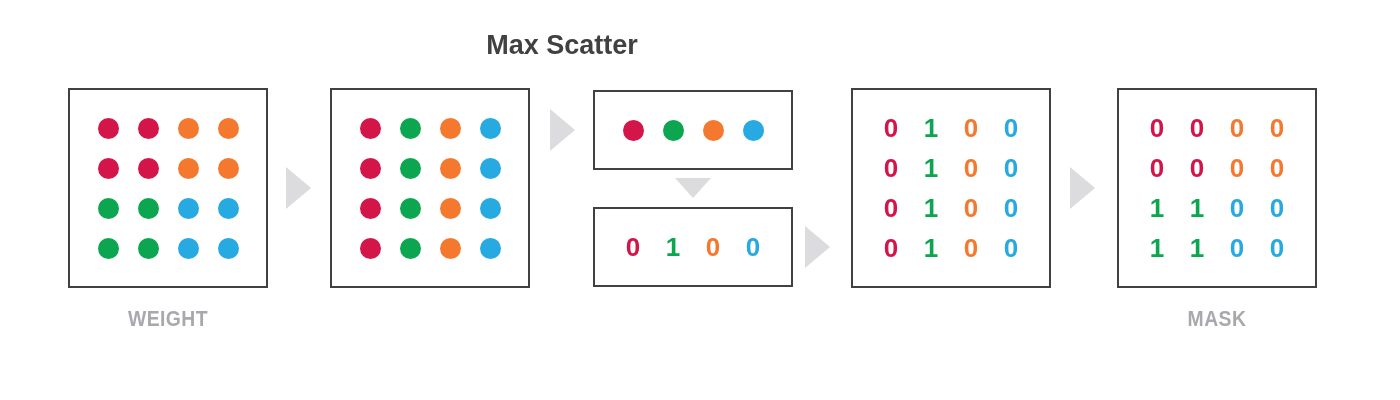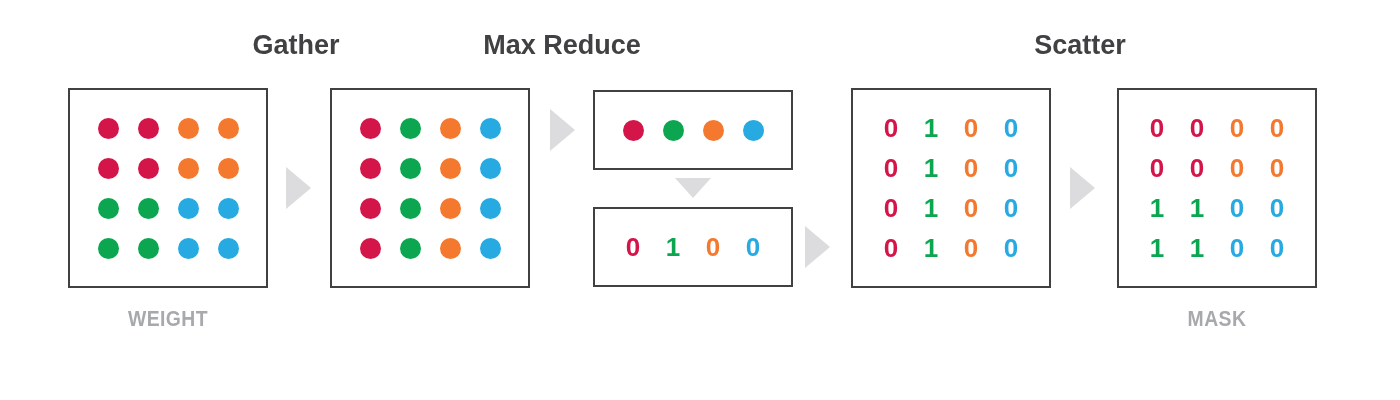--- a/index.html
+++ b/index.html
@@ -41,23 +41,21 @@
     position:absolute; top:306px; transform:translateX(-50%) scaleX(0.88);
     font-weight:bold; font-size:22px; letter-spacing:0.5px;
     color:var(--caption-text); white-space:nowrap;
   }
 </style>
 </head>
 <body>
 
 <div class="canvas">
 
-  <div class="stage-label" style="left:296px">Gather</div>
-  <div class="stage-label" style="left:562px">Max Reduce</div>
-  <div class="stage-label" style="left:1080px">Scatter</div>
+  <div class="stage-label" style="left:562px">Max Scatter</div>
 
   <div class="box big" style="left:68px">
     <div class="grid" style="grid-template-columns: repeat(4, var(--cell)); grid-template-rows: repeat(4, var(--cell));">
         <span class="dot" style="background: rgb(211, 21, 73);"></span>
         <span class="dot" style="background: rgb(211, 21, 73);"></span>
         <span class="dot" style="background: rgb(244, 121, 46);"></span>
         <span class="dot" style="background: rgb(244, 121, 46);"></span>
         <span class="dot" style="background: rgb(211, 21, 73);"></span>
         <span class="dot" style="background: rgb(211, 21, 73);"></span>
         <span class="dot" style="background: rgb(244, 121, 46);"></span>

